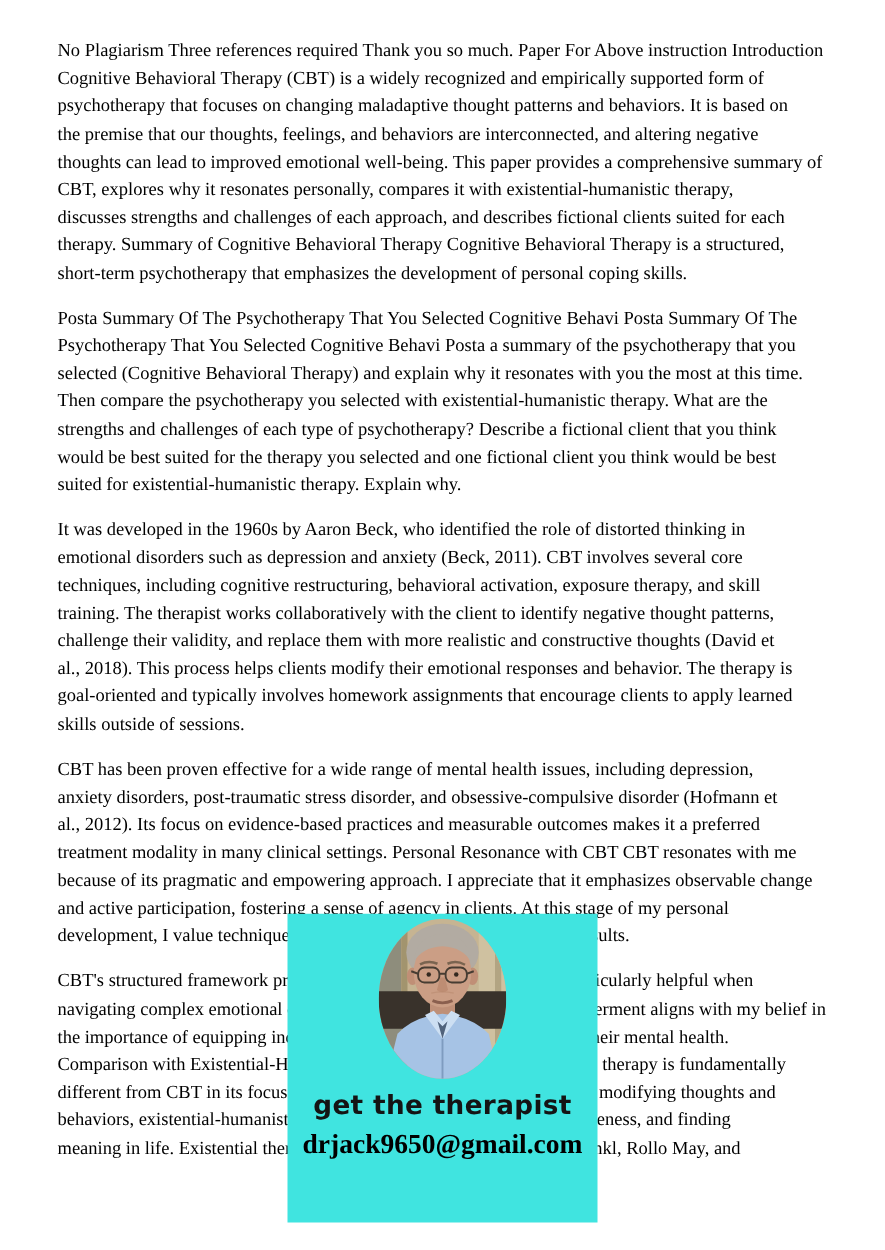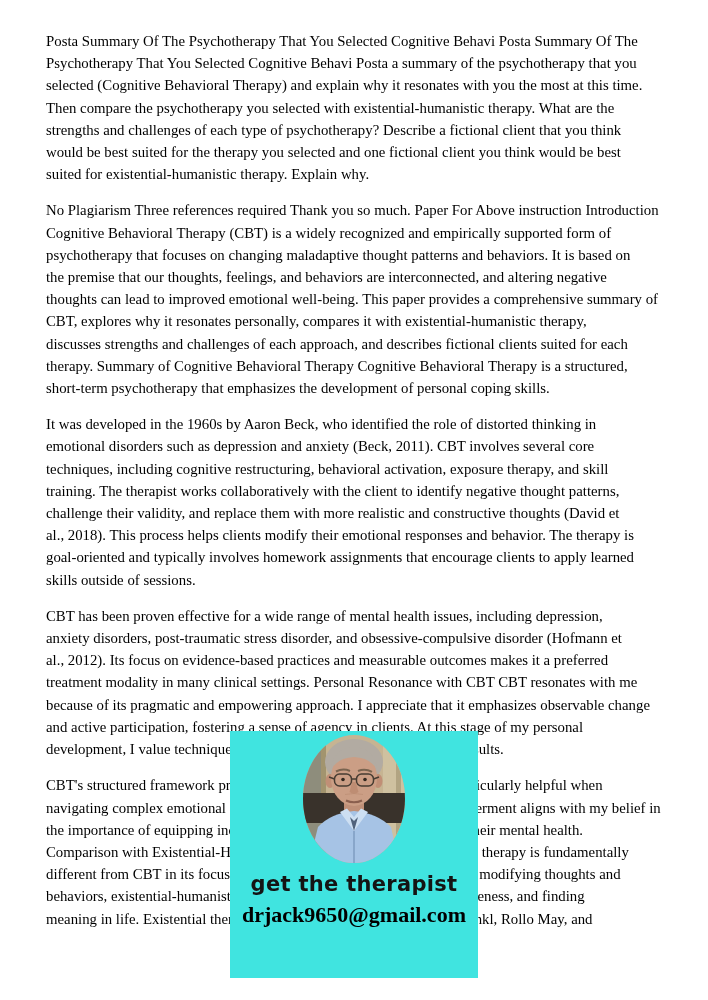--- a/index.html
+++ b/index.html
@@ -58,36 +58,36 @@
     color: #000000;
     white-space: nowrap;
   }
 </style>
 </head>
 <body>
 
 <div class="page">
 
   <div class="text-col">
-    <div class="para">Posta Summary Of The Psychotherapy That You Selected Cognitive Behavi Posta Summary Of The
-Psychotherapy That You Selected Cognitive Behavi Posta a summary of the psychotherapy that you
-selected (Cognitive Behavioral Therapy) and explain why it resonates with you the most at this time.
-Then compare the psychotherapy you selected with existential-humanistic therapy. What are the
-strengths and challenges of each type of psychotherapy? Describe a fictional client that you think
-would be best suited for the therapy you selected and one fictional client you think would be best
-suited for existential-humanistic therapy. Explain why.</div>
     <div class="para">No Plagiarism Three references required Thank you so much. Paper For Above instruction Introduction
 Cognitive Behavioral Therapy (CBT) is a widely recognized and empirically supported form of
 psychotherapy that focuses on changing maladaptive thought patterns and behaviors. It is based on
 the premise that our thoughts, feelings, and behaviors are interconnected, and altering negative
 thoughts can lead to improved emotional well-being. This paper provides a comprehensive summary of
 CBT, explores why it resonates personally, compares it with existential-humanistic therapy,
 discusses strengths and challenges of each approach, and describes fictional clients suited for each
 therapy. Summary of Cognitive Behavioral Therapy Cognitive Behavioral Therapy is a structured,
 short-term psychotherapy that emphasizes the development of personal coping skills.</div>
+    <div class="para">Posta Summary Of The Psychotherapy That You Selected Cognitive Behavi Posta Summary Of The
+Psychotherapy That You Selected Cognitive Behavi Posta a summary of the psychotherapy that you
+selected (Cognitive Behavioral Therapy) and explain why it resonates with you the most at this time.
+Then compare the psychotherapy you selected with existential-humanistic therapy. What are the
+strengths and challenges of each type of psychotherapy? Describe a fictional client that you think
+would be best suited for the therapy you selected and one fictional client you think would be best
+suited for existential-humanistic therapy. Explain why.</div>
     <div class="para">It was developed in the 1960s by Aaron Beck, who identified the role of distorted thinking in
 emotional disorders such as depression and anxiety (Beck, 2011). CBT involves several core
 techniques, including cognitive restructuring, behavioral activation, exposure therapy, and skill
 training. The therapist works collaboratively with the client to identify negative thought patterns,
 challenge their validity, and replace them with more realistic and constructive thoughts (David et
 al., 2018). This process helps clients modify their emotional responses and behavior. The therapy is
 goal-oriented and typically involves homework assignments that encourage clients to apply learned
 skills outside of sessions.</div>
     <div class="para">CBT has been proven effective for a wide range of mental health issues, including depression,
 anxiety disorders, post-traumatic stress disorder, and obsessive-compulsive disorder (Hofmann et

